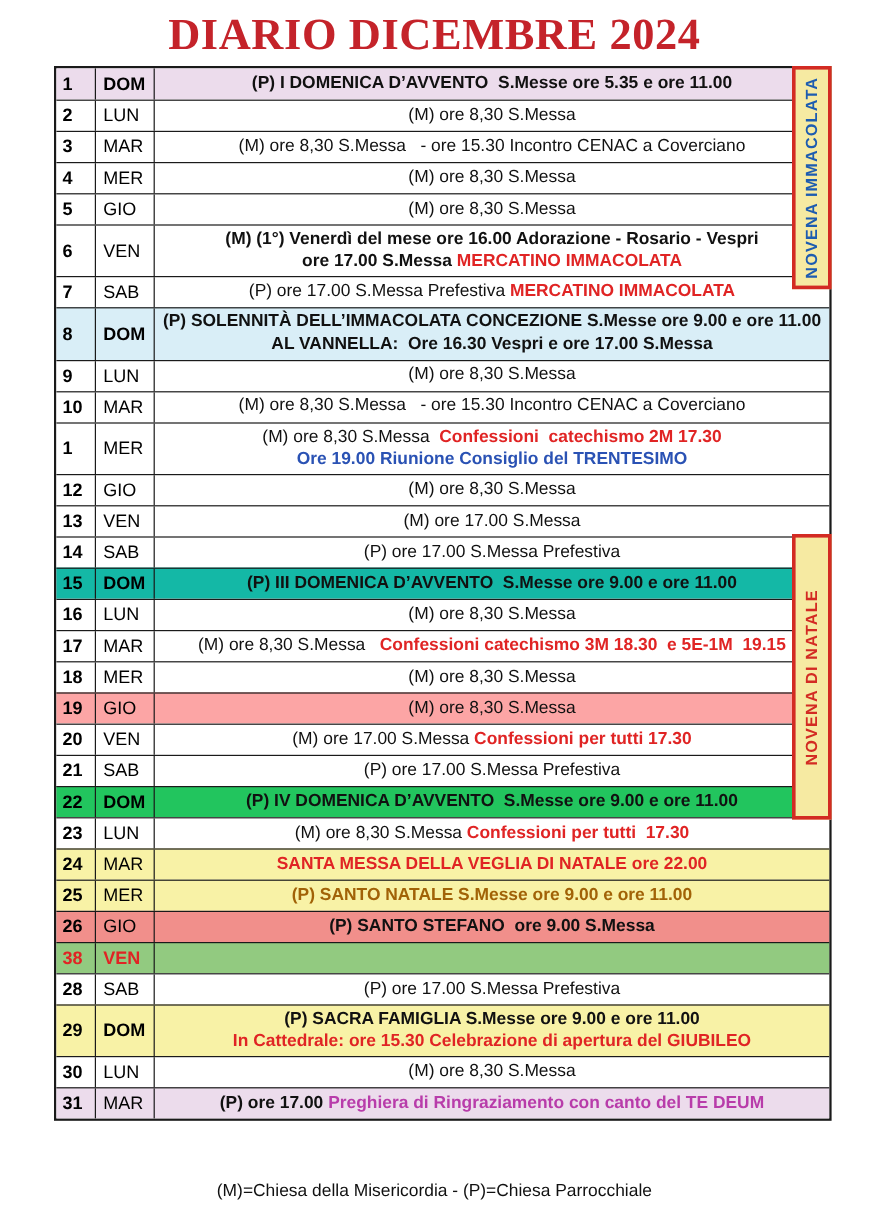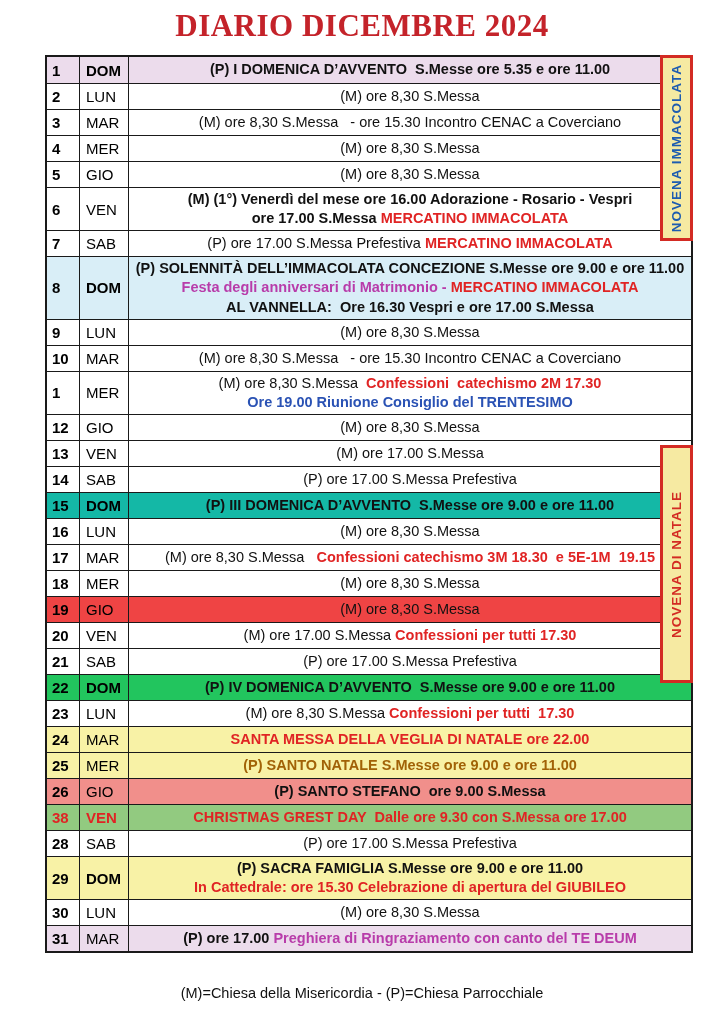--- a/index.html
+++ b/index.html
@@ -1,19 +1,19 @@
 <!DOCTYPE html>
 <html><head>
 <meta charset="utf-8">
 <style>
   html,body{margin:0;padding:0;background:#ffffff;}
   .page{position:relative;width:724px;height:1023px;background:#ffffff;
         font-family:"Liberation Sans",sans-serif;overflow:hidden;}
   .title{position:absolute;top:8px;left:0;width:100%;text-align:center;
-         font-family:"Liberation Serif",serif;font-weight:bold;font-size:31px;
+         font-family:"Liberation Serif",serif;font-weight:bold;font-size:37px;
          letter-spacing:0.5px;}
   .cal{position:absolute;left:45px;top:55px;width:648px;
        border:2px solid #1a1a1a;box-sizing:border-box;}
   .row{display:flex;align-items:stretch;border-top:1px solid #1a1a1a;min-height:26px;box-sizing:border-box;}
   .row:first-child{border-top:none;}
   .cell-num{width:33px;box-sizing:border-box;border-right:1px solid #1a1a1a;
             font-weight:bold;font-size:15px;display:flex;align-items:center;padding-left:5px;}
   .cell-dow{width:49px;box-sizing:border-box;border-right:1px solid #1a1a1a;
             font-size:15px;display:flex;align-items:center;padding-left:6px;}
   .cell-event{flex:1;display:flex;flex-direction:column;justify-content:center;
@@ -82,21 +82,20 @@
         <div class="cell-dow">SAB</div>
         <div class="cell-event">
           <div class="line"><span class="seg" style="color: rgb(17, 17, 17);">(P) ore 17.00 S.Messa Prefestiva </span><span class="seg b" style="color: rgb(224, 36, 36);">MERCATINO IMMACOLATA</span></div>
         </div>
       </div>
       <div class="row" style="background: rgb(217, 238, 247);">
         <div class="cell-num">8</div>
         <div class="cell-dow b">DOM</div>
         <div class="cell-event">
           <div class="line"><span class="seg b" style="color: rgb(17, 17, 17);">(P) SOLENNITÀ DELL’IMMACOLATA CONCEZIONE S.Messe ore 9.00 e ore 11.00</span></div>
-          <div class="line"><span class="seg b" style="color: rgb(184, 60, 170);">Festa degli anniversari di Matrimonio - </span><span class="seg b" style="color: rgb(224, 36, 36);">MERCATINO IMMACOLATA</span></div>
           <div class="line"><span class="seg b" style="color: rgb(17, 17, 17);">AL VANNELLA:  Ore 16.30 Vespri e ore 17.00 S.Messa</span></div>
         </div>
       </div>
       <div class="row" style="background: rgb(255, 255, 255);">
         <div class="cell-num">9</div>
         <div class="cell-dow">LUN</div>
         <div class="cell-event">
           <div class="line"><span class="seg" style="color: rgb(17, 17, 17);">(M) ore 8,30 S.Messa</span></div>
         </div>
       </div>
@@ -157,21 +156,21 @@
           <div class="line"><span class="seg" style="color: rgb(17, 17, 17);">(M) ore 8,30 S.Messa   </span><span class="seg b" style="color: rgb(224, 36, 36);">Confessioni catechismo 3M 18.30  e 5E-1M  19.15</span></div>
         </div>
       </div>
       <div class="row" style="background: rgb(255, 255, 255);">
         <div class="cell-num">18</div>
         <div class="cell-dow">MER</div>
         <div class="cell-event">
           <div class="line"><span class="seg" style="color: rgb(17, 17, 17);">(M) ore 8,30 S.Messa</span></div>
         </div>
       </div>
-      <div class="row" style="background: #ef4444;">
+      <div class="row" style="background: #fca5a5;">
         <div class="cell-num">19</div>
         <div class="cell-dow">GIO</div>
         <div class="cell-event">
           <div class="line"><span class="seg" style="color: rgb(17, 17, 17);">(M) ore 8,30 S.Messa</span></div>
         </div>
       </div>
       <div class="row" style="background: rgb(255, 255, 255);">
         <div class="cell-num">20</div>
         <div class="cell-dow">VEN</div>
         <div class="cell-event">
@@ -216,23 +215,20 @@
       <div class="row" style="background: rgb(241, 143, 139);">
         <div class="cell-num">26</div>
         <div class="cell-dow">GIO</div>
         <div class="cell-event">
           <div class="line"><span class="seg b" style="color: rgb(17, 17, 17);">(P) SANTO STEFANO  ore 9.00 S.Messa</span></div>
         </div>
       </div>
       <div class="row" style="background: rgb(146, 202, 128);">
         <div class="cell-num" style="color: rgb(224, 36, 36);">38</div>
         <div class="cell-dow b" style="color: rgb(224, 36, 36);">VEN</div>
-        <div class="cell-event">
-          <div class="line"><span class="seg b" style="color: rgb(224, 36, 36);">CHRISTMAS GREST DAY  Dalle ore 9.30 con S.Messa ore 17.00</span></div>
-        </div>
       </div>
       <div class="row" style="background: rgb(255, 255, 255);">
         <div class="cell-num">28</div>
         <div class="cell-dow">SAB</div>
         <div class="cell-event">
           <div class="line"><span class="seg" style="color: rgb(17, 17, 17);">(P) ore 17.00 S.Messa Prefestiva</span></div>
         </div>
       </div>
       <div class="row" style="background: rgb(248, 242, 166);">
         <div class="cell-num">29</div>

